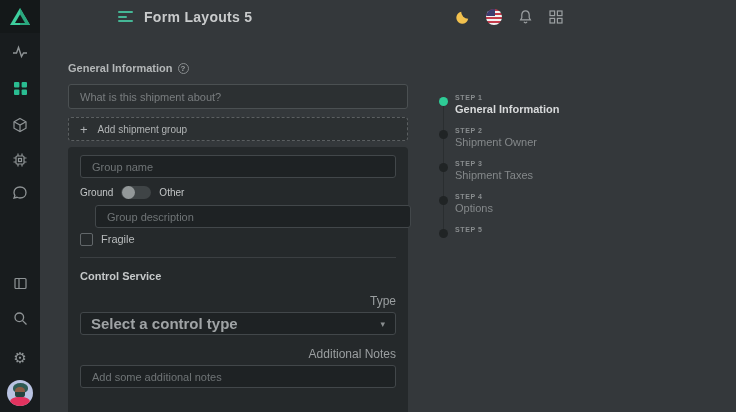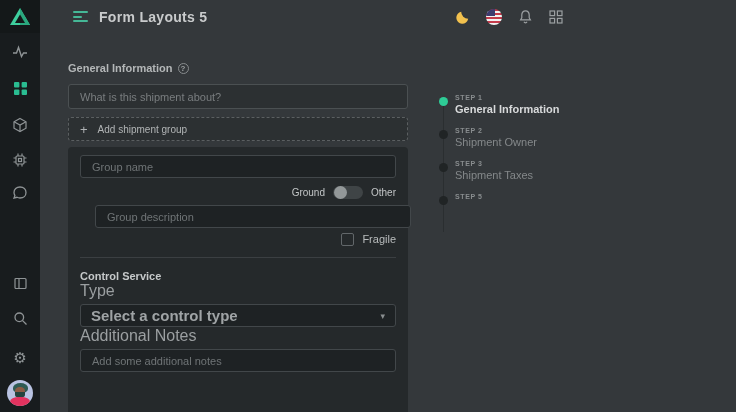--- a/index.html
+++ b/index.html
@@ -14,21 +14,21 @@
   .side-icon svg { display:block; }
   .gear-glyph { font-size:15px; color:#8f9496; line-height:1; }
   .avatar { position:absolute; left:7px; top:380px; width:26px; height:26px; border-radius:50%;
             background:#b9c3e2; overflow:hidden; cursor:pointer; }
   .avatar .hair { position:absolute; left:6px; top:3px; width:15px; height:10px; border-radius:50% 50% 40% 40%; background:#2e5b54; }
   .avatar .face { position:absolute; left:8px; top:7px; width:10px; height:9px; border-radius:45%; background:#8a5a44; }
   .avatar .beard { position:absolute; left:8px; top:12px; width:10px; height:6px; border-radius:0 0 50% 50%; background:#24443e; }
   .avatar .shirt { position:absolute; left:3px; top:17px; width:20px; height:10px; border-radius:45% 45% 0 0; background:#e2335f; }
 
   
-  .header { position:absolute; left:40px; top:0; width:551px; height:33px; display:flex; align-items:center; }
+  .header { position:absolute; left:40px; top:0; width:551px; height:33px; display:flex; align-items:center;padding-left:45px; }
   .hamburger { margin-left:33px; width:15px; height:11px; display:flex; flex-direction:column; justify-content:space-between; cursor:pointer; }
   .hamburger span { height:2px; border-radius:1px; background:#45b796; }
   .hamburger span:nth-child(2) { width:9px; }
   .page-title { margin-left:11px; font-size:14px; font-weight:700; letter-spacing:.3px; color:#c9cbcc; }
   .header-right { margin-left:auto; display:flex; align-items:center; gap:13px; padding-right:26px; }
   .hbtn { width:18px; height:18px; display:flex; align-items:center; justify-content:center; cursor:pointer; }
   .flag { position:relative; width:16px; height:16px; border-radius:50%; overflow:hidden;
           background:repeating-linear-gradient(180deg,#c43b4b 0 2px,#f2f2f2 2px 4px); }
   .flag::after { content:""; position:absolute; left:0; top:0; width:9px; height:7px; background:#3c3b6e; }
 
@@ -43,33 +43,33 @@
   .add-group { margin-top:8px; height:24px; border:1px dashed #5b5f61; border-radius:3px; background:#2c3032;
                display:flex; align-items:center; gap:10px; padding:0 11px; cursor:pointer; }
   .add-plus { color:#aeb1b3; font-size:13px; line-height:1; }
   .add-label { color:#b2b5b6; font-size:10px; }
 
   
   .card { margin-top:6px; width:340px; background:#25292b; border-radius:4px; padding:8px 12px 14px 12px; height:270px; }
   .card .text-input, .select { background:#1e2224; border:1px solid #42474a; }
   .card .text-input { height:23px; }
   .card .text-input::placeholder { color:#6f7476; }
-  .row-right { display:flex; align-items:center; justify-content:flex-end; gap:8px; }
+  .row-right { display:flex; align-items:center; gap:8px; }
   .toggle-row { margin-top:7px; height:14px; }
   .toggle-label { font-size:10px; color:#c3c6c7; }
   .toggle-label.caps { font-size:9px; font-weight:700; letter-spacing:.3px; }
   .toggle { position:relative; width:30px; height:13px; border-radius:7px; background:#3f4446; cursor:pointer; }
   .toggle .knob { position:absolute; left:1px; top:0px; width:13px; height:13px; border-radius:50%; background:#939899; }
   .mt6 { margin-top:6px;margin-left:15px; }
   .check-row { margin-top:4px; height:14px; cursor:pointer; }
   .checkbox { width:13px; height:13px; border:1px solid #62676a; border-radius:2px; background:transparent; }
   .check-label { font-size:11px; color:#b9bcbd; }
   .divider { margin-top:11px; height:1px; background:#3b3f42; }
   .subsection-title { margin-top:12px; font-size:11px; font-weight:700; color:#c6c9ca; }
-  .field-label { font-size:16px; color:#9b9fa1; }
+  .field-label { margin-top:12px; font-size:12px; color:#9b9fa1;text-align:right; }
   .select { margin-top:4px; height:23px; border-radius:3px; display:flex; align-items:center; justify-content:space-between;
             padding:0 10px; cursor:pointer; }
   .select .sel-text { font-size:15px; font-weight:700; color:#9fa3a5; }
   .select .chev { font-size:9px; color:#8a8e90; }
 
   
   .stepper { position:absolute; left:437px; top:94px; }
   .step-line { position:absolute; left:6px; top:7px; width:1px; height:131px; background:#2a2e30; }
   .step { position:relative; height:33px; padding-left:18px; }
   .step .dot { position:absolute; left:2px; top:3px; width:9px; height:9px; border-radius:50%; background:#202425; }
@@ -243,17 +243,22 @@
       <div class="step-caption">STEP 2</div>
       <div class="step-title">Shipment Owner</div>
     </div>
     <div class="step">
       <div class="dot"></div>
       <div class="step-caption">STEP 3</div>
       <div class="step-title">Shipment Taxes</div>
     </div>
     <div class="step">
       <div class="dot"></div>
+      <div class="step-caption">STEP 4</div>
+      <div class="step-title">Options</div>
+    </div>
+    <div class="step">
+      <div class="dot"></div>
       <div class="step-caption">STEP 5</div>
     </div>
   </aside>
 
 </div>
 
 </body></html>

